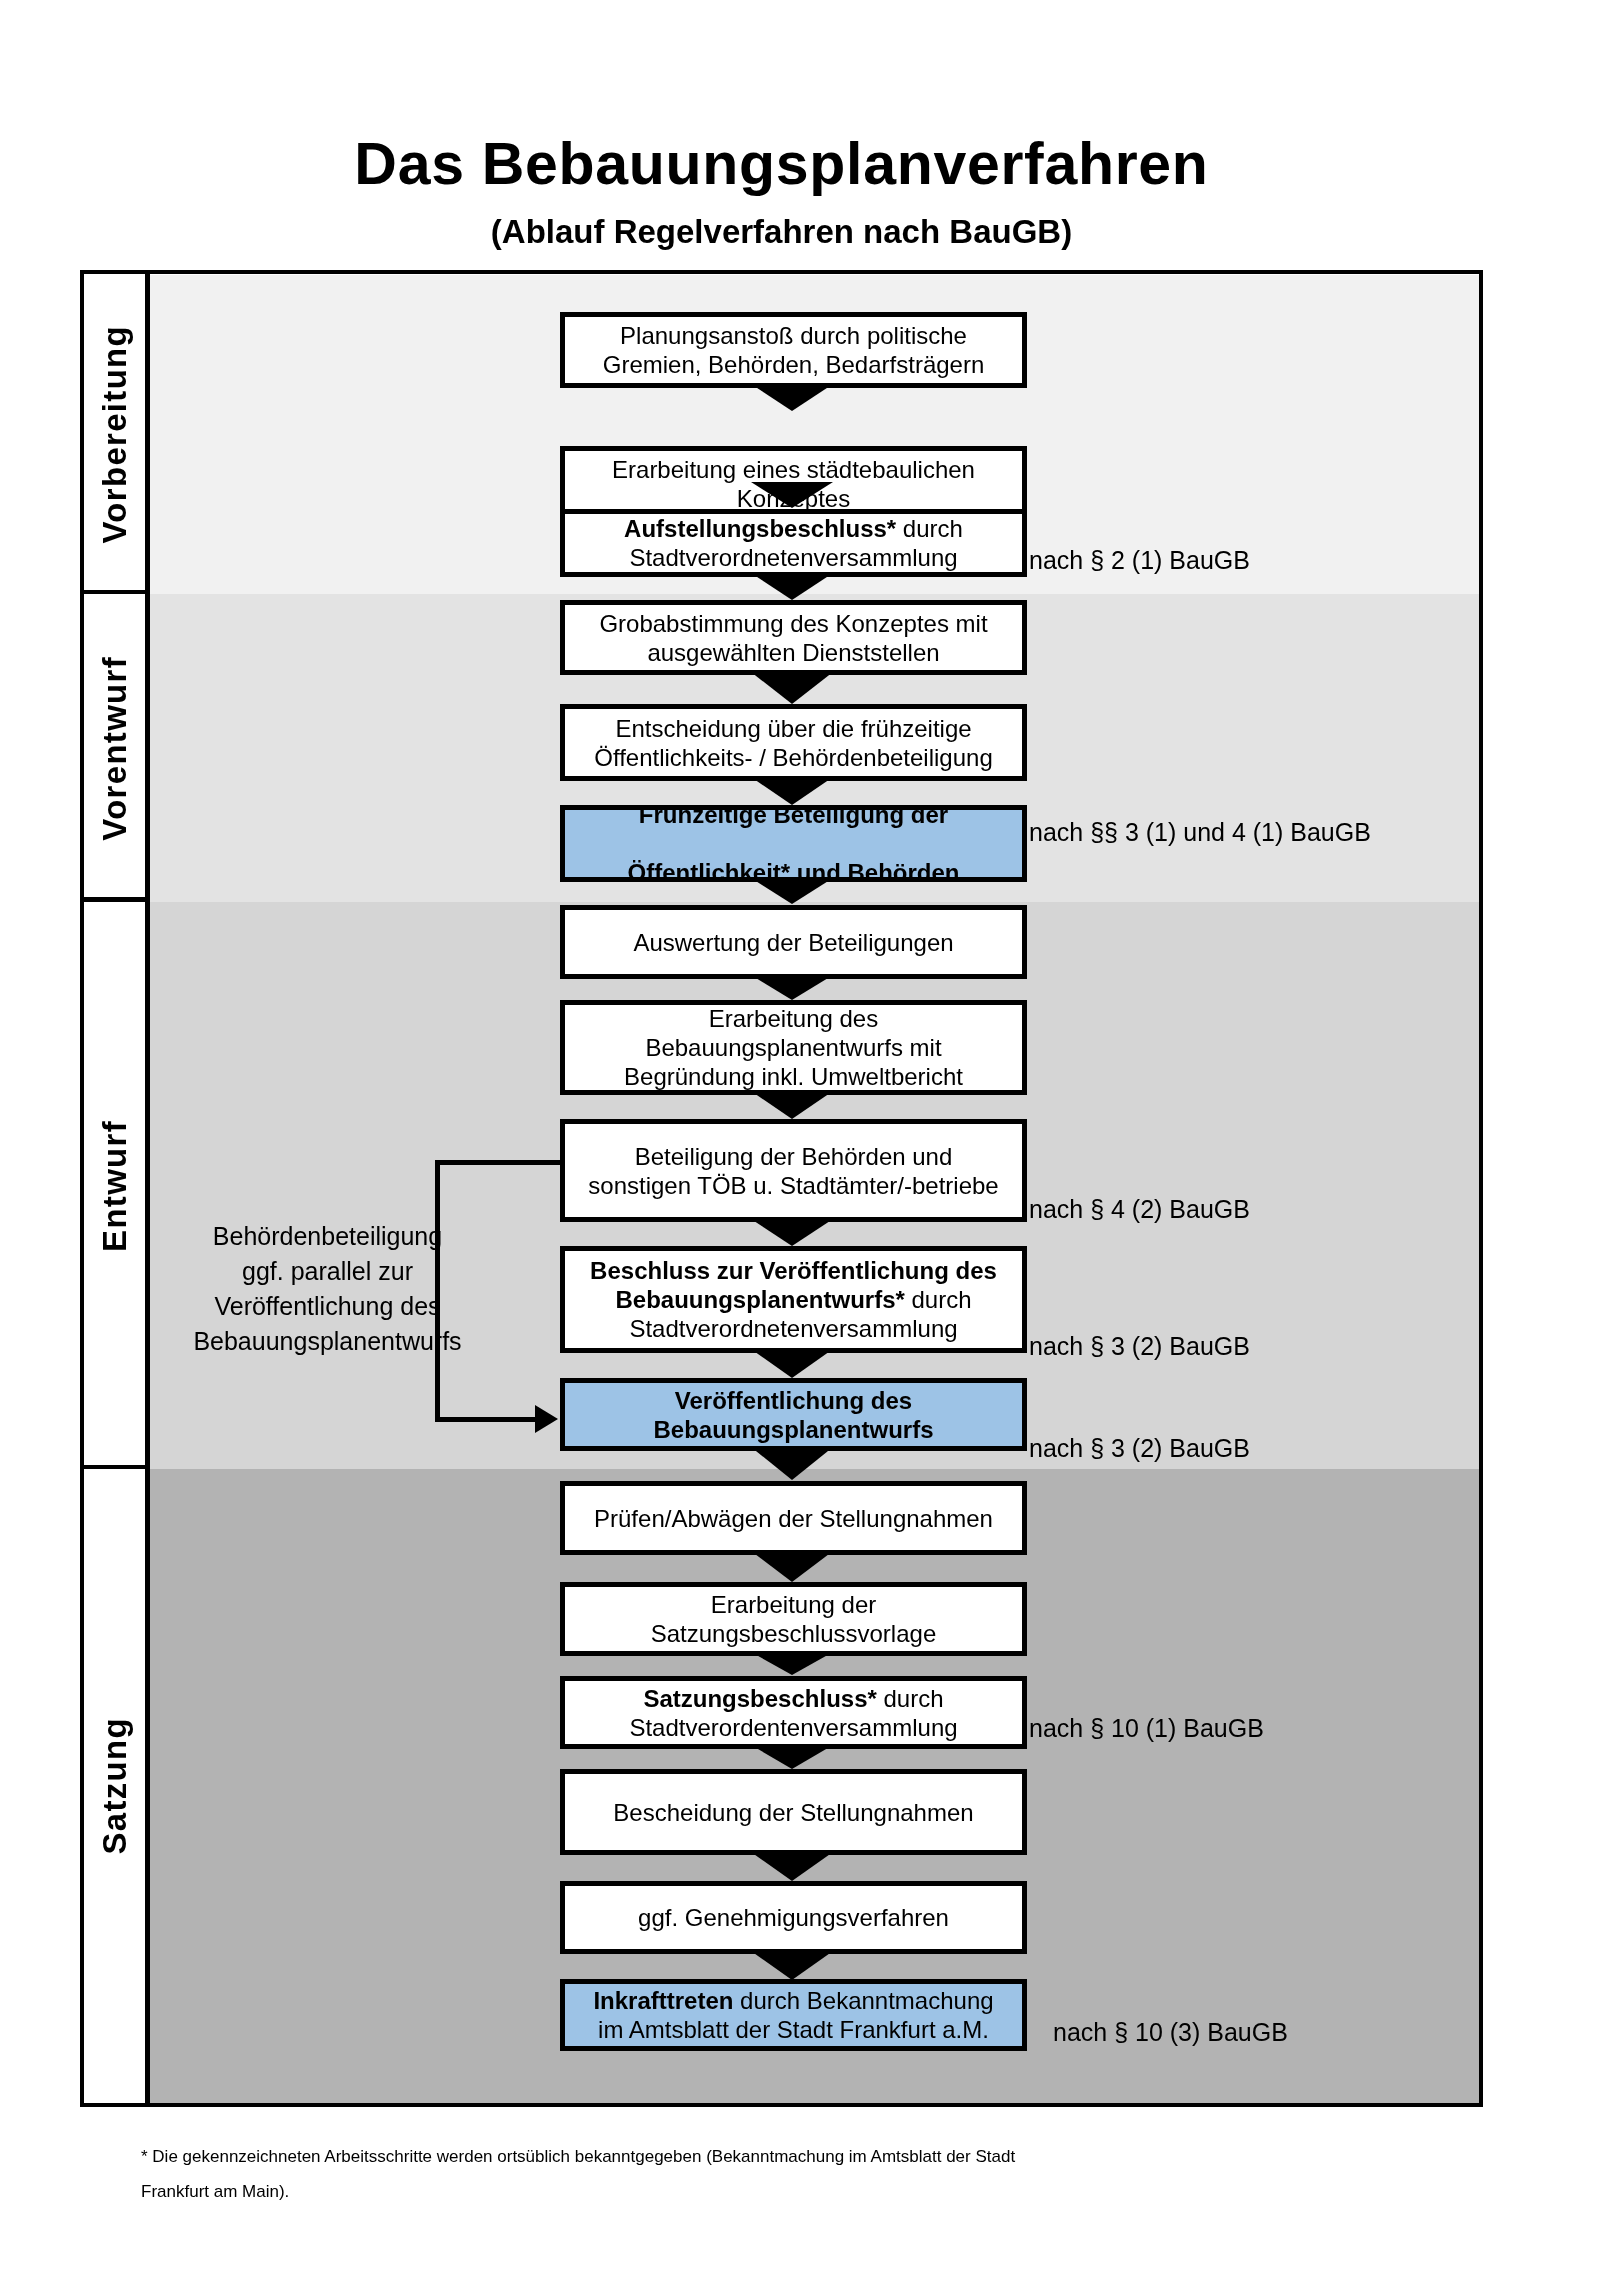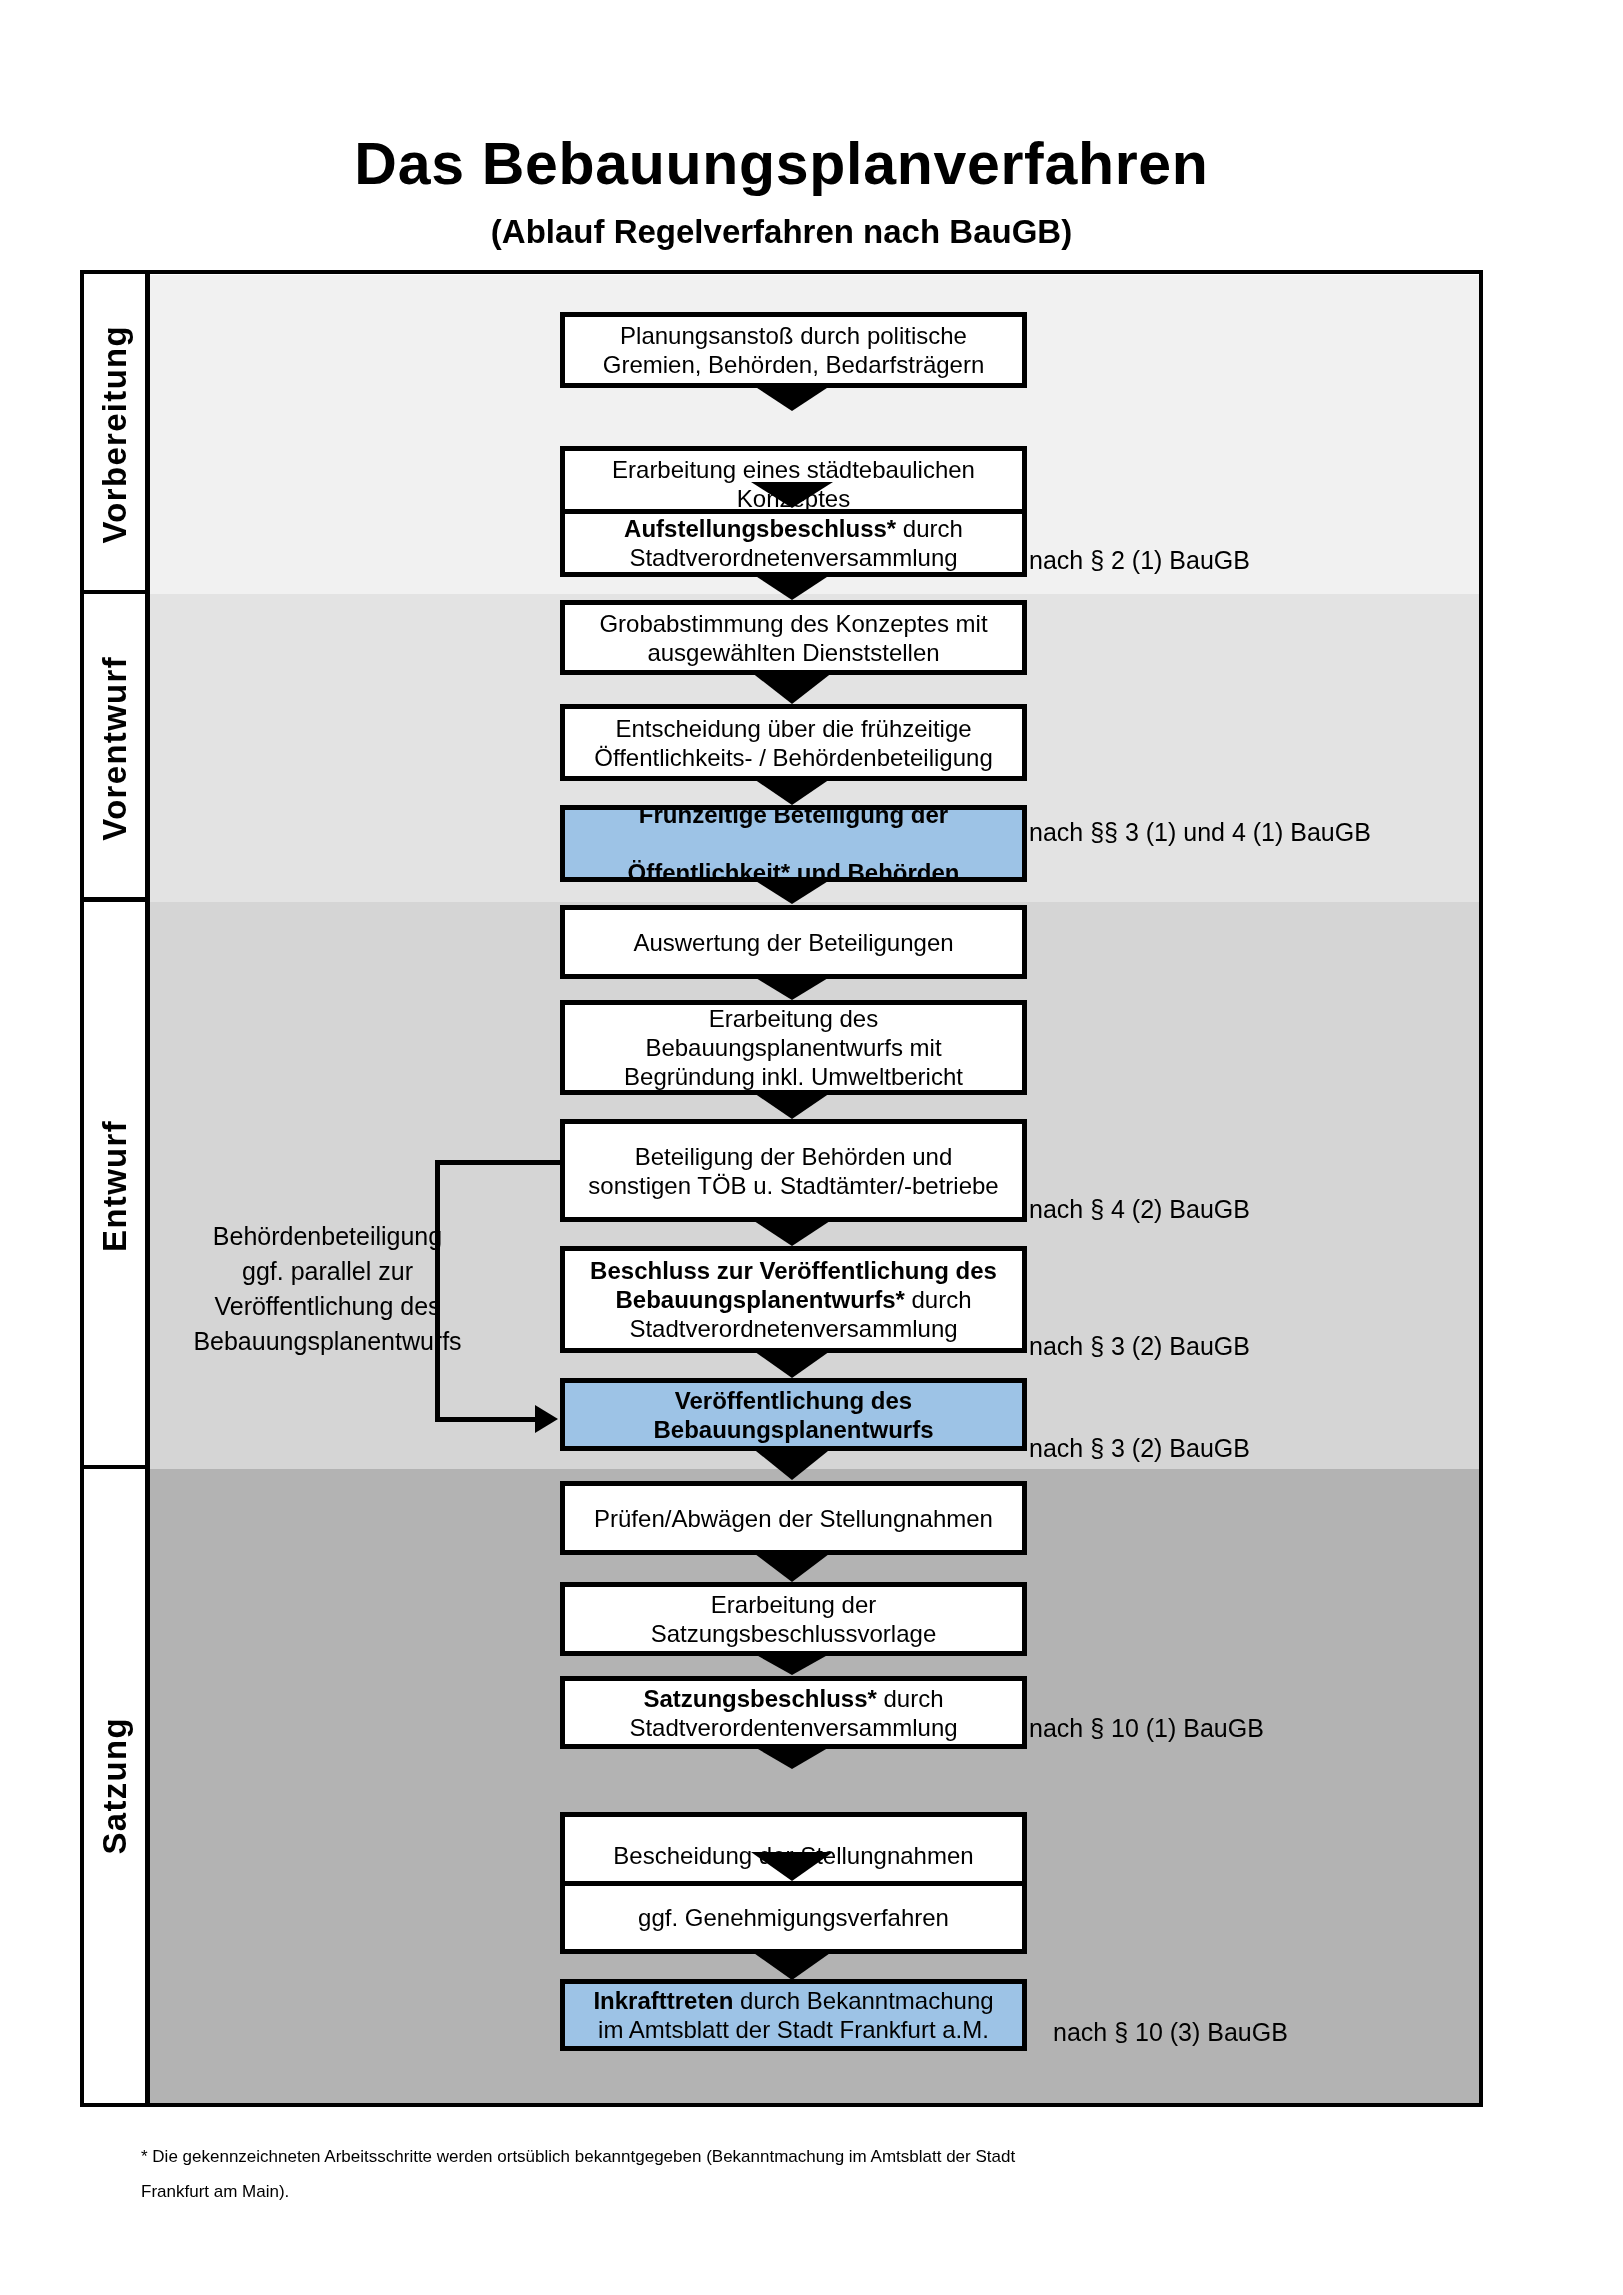--- a/index.html
+++ b/index.html
@@ -150,21 +150,21 @@
     <div class="abs flowbox" style="top: 1582px; height: 74px;">
       <div><span>Erarbeitung der</span></div>
       <div><span>Satzungsbeschlussvorlage</span></div>
     </div>
     <div class="abs arrow" style="top: 1652px; border-top-width: 23.6px;"></div>
     <div class="abs flowbox" style="top: 1676px; height: 73px;">
       <div><span class="run-bold">Satzungsbeschluss*</span><span> durch</span></div>
       <div><span>Stadtverordentenversammlung</span></div>
     </div>
     <div class="abs arrow" style="top: 1745px; border-top-width: 24px;"></div>
-    <div class="abs flowbox" style="top: 1812px; height: 86px;">
+    <div class="abs flowbox" style="top: 1769px; height: 86px;">
       <div><span>Bescheidung der Stellungnahmen</span></div>
     </div>
     <div class="abs arrow" style="top: 1852px; border-top-width: 29.5px;"></div>
     <div class="abs flowbox" style="top: 1881px; height: 73px;">
       <div><span>ggf. Genehmigungsverfahren</span></div>
     </div>
     <div class="abs arrow" style="top: 1951px; border-top-width: 29px;"></div>
     <div class="abs flowbox" style="top: 1979px; height: 72px; background: rgb(157, 195, 230);">
       <div><span class="run-bold">Inkrafttreten</span><span> durch Bekanntmachung</span></div>
       <div><span>im Amtsblatt der Stadt Frankfurt a.M.</span></div>

